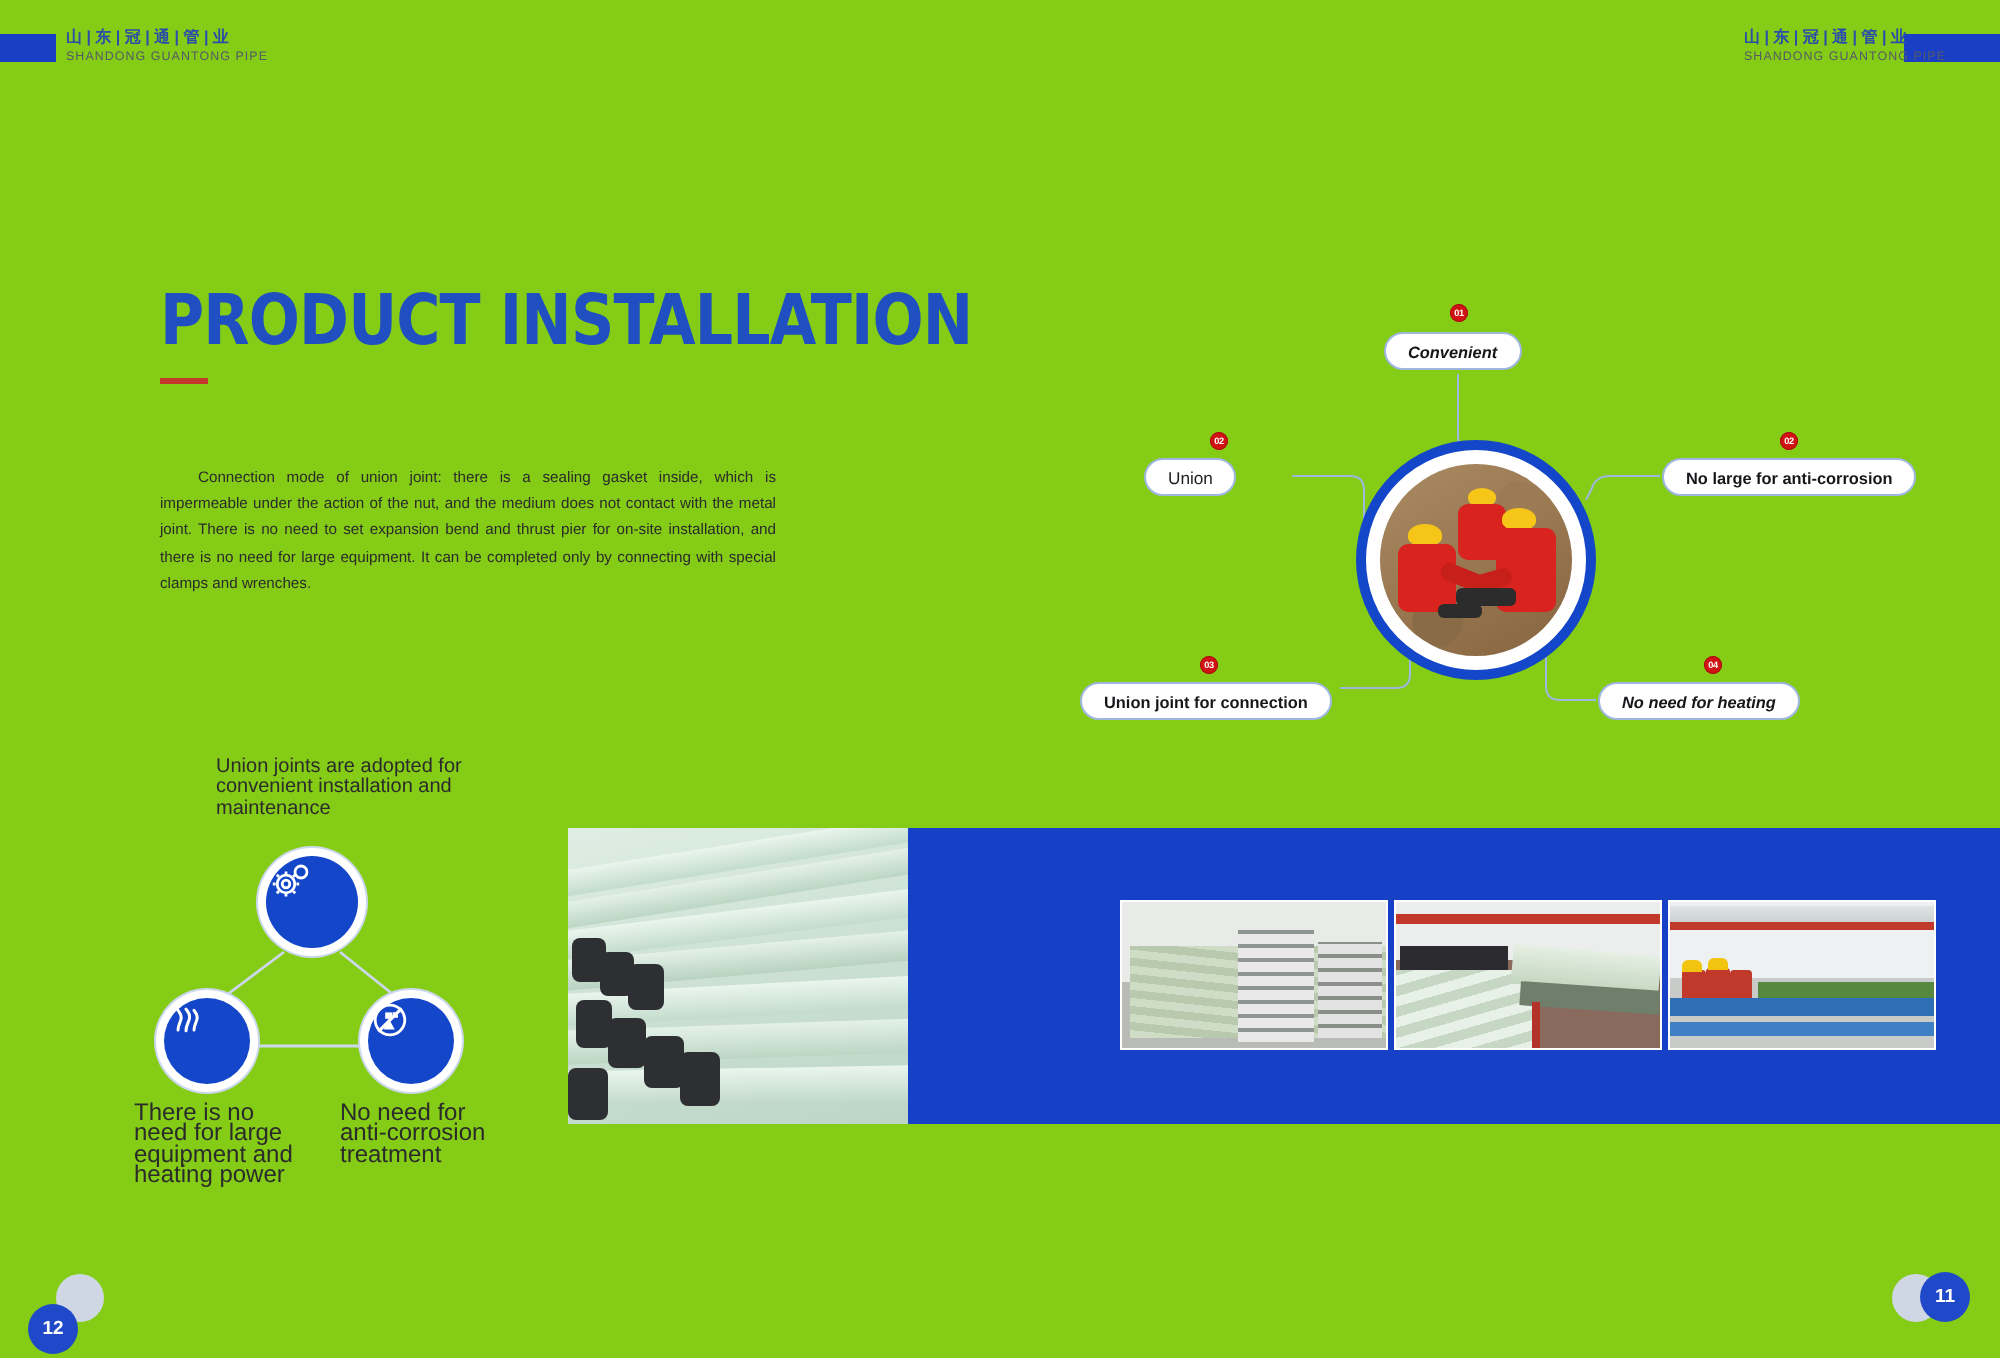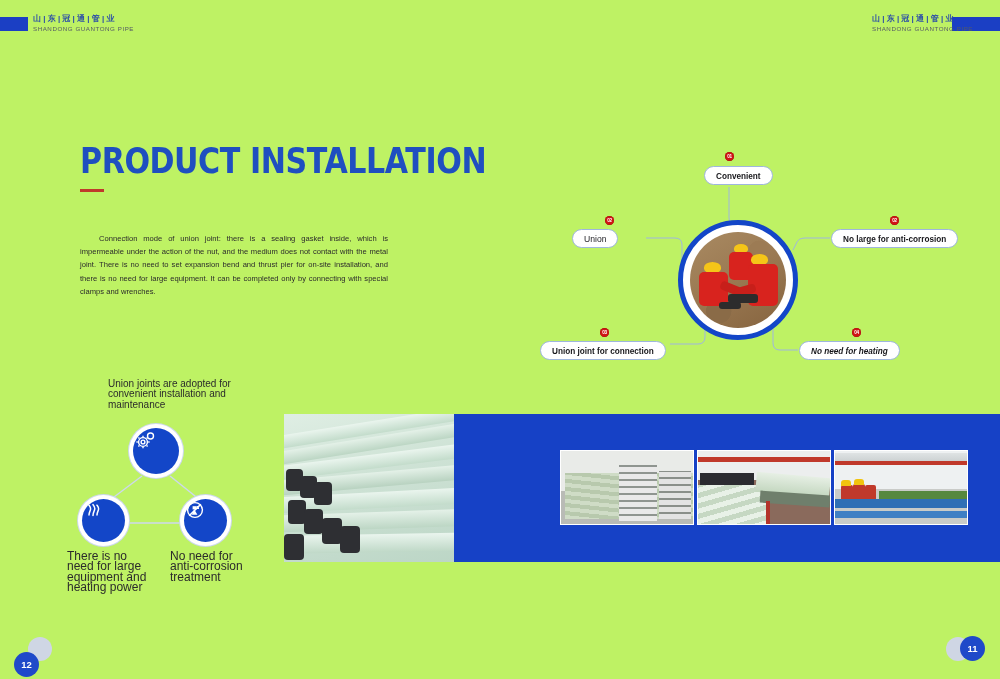--- a/index.html
+++ b/index.html
@@ -3,21 +3,21 @@
 <meta charset="utf-8">
 <style>
   html,body{margin:0;padding:0;}
   body{
     width:1000px;height:679px;
     background:#ffffff;
     font-family:"Liberation Sans", sans-serif;
     overflow:hidden;
     position:relative;
   }
-  .page{position:absolute;left:0;top:0;width:1000px;height:679px;background:#bef264;}
+  .page{position:absolute;left:0;top:0;width:1000px;height:679px;background:#84cc16;}
 
   
   .hdr-bar-left{position:absolute;left:0;top:17px;width:28px;height:14px;background:#1b3fc4;}
   .hdr-bar-right{position:absolute;right:0;top:17px;width:48px;height:14px;background:#1b3fc4;}
 
   .brand{position:absolute;top:14px;}
   .brand-left{left:33px;}
   .brand-right{left:872px;}
   .brand-cn{font-size:8px;color:#2b4ea8;letter-spacing:0px;line-height:10px;white-space:nowrap;font-weight:700;}
   .brand-en{font-size:6.2px;color:#555a66;letter-spacing:0.55px;line-height:9px;white-space:nowrap;}
@@ -190,21 +190,21 @@
         <div class="helm" style="left:61px;top:22px;width:17px;height:11px;"></div>
         <div class="w" style="left:58px;top:32px;width:30px;height:42px;"></div>
         <div class="arm" style="left:44px;top:54px;width:22px;height:9px;transform:rotate(-16deg);"></div>
 
         <div class="tool" style="left:38px;top:62px;width:30px;height:9px;"></div>
         <div class="tool" style="left:29px;top:70px;width:22px;height:7px;"></div>
       </div>
     </div>
 
     <div class="badge" style="left:195px;top:12px;">01</div>
-    <div class="node" style="left:174px;top:26px;">Convenient</div>
+    <div class="node" style="left:162px;top:26px;font-style:italic;">Convenient</div>
 
     <div class="badge" style="left:75px;top:76px;">02</div>
     <div class="node soft" style="left:42px;top:89px;">Union</div>
 
     <div class="badge" style="left:360px;top:76px;">02</div>
     <div class="node" style="left:301px;top:89px;">No large for anti-corrosion</div>
 
     <div class="badge" style="left:70px;top:188px;">03</div>
     <div class="node" style="left:10px;top:201px;">Union joint for connection</div>
 

